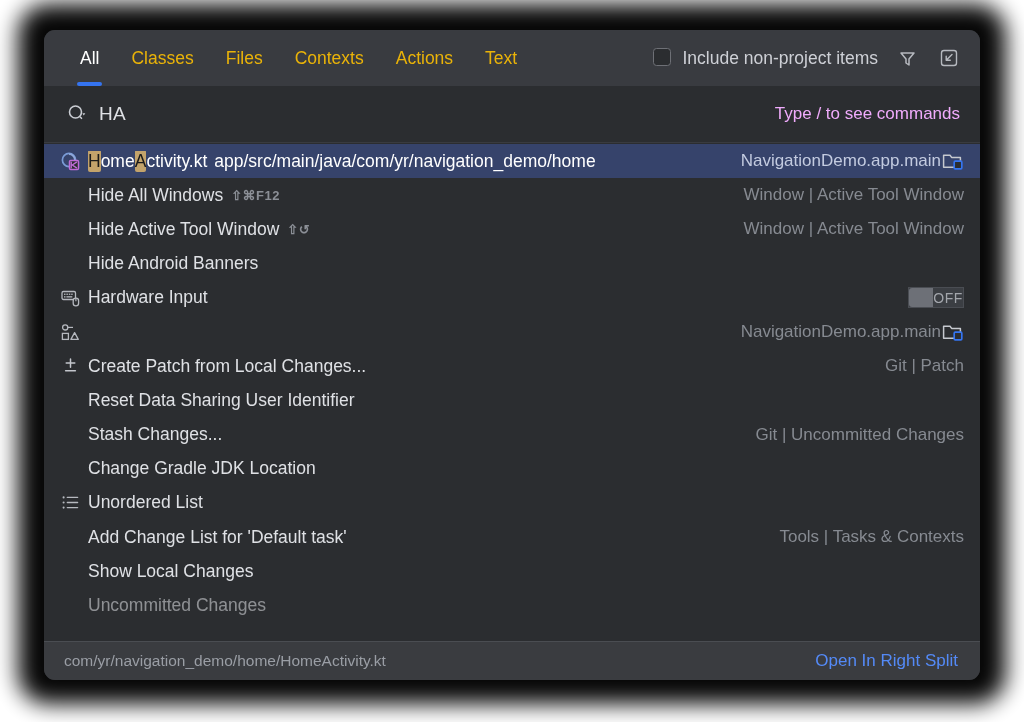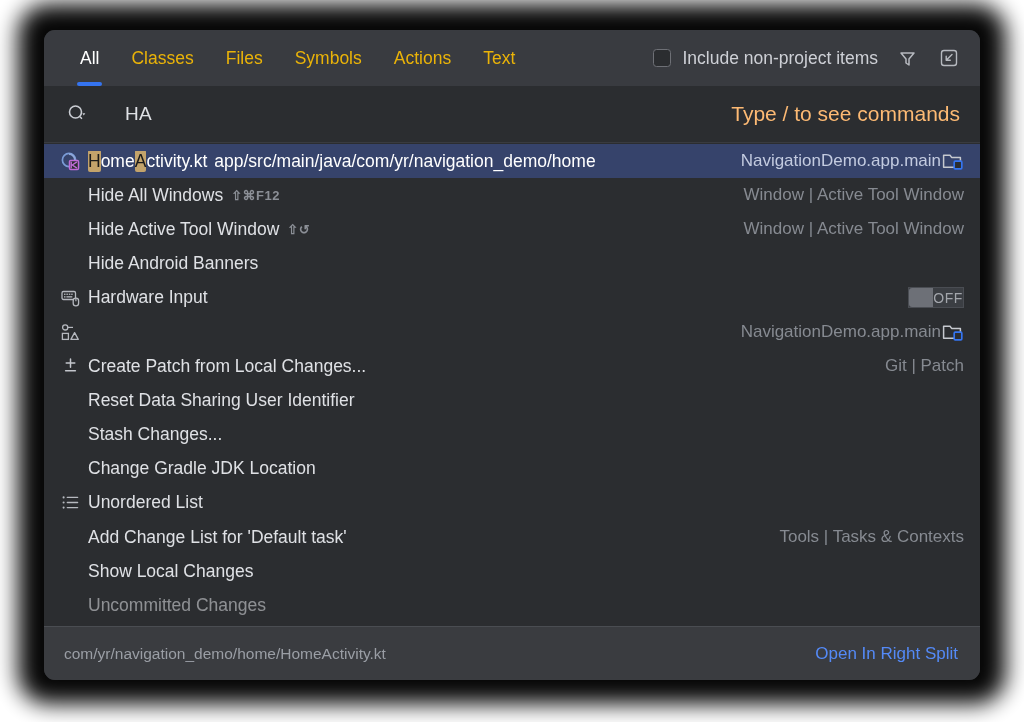--- a/index.html
+++ b/index.html
@@ -84,21 +84,20 @@
 
   .tabbar-right {
     margin-left: auto;
     display: flex;
     align-items: center;
     padding-right: 18px;
     gap: 16px;
   }
   .chk-wrap {
     display: flex;
-    align-items: center;
     gap: 11px;
     cursor: default;
     margin-left: 30px;
   }
   .chkbox {
     width: 18px;
     height: 18px;
     border: 1.6px solid #6e7076;
     border-radius: 3.5px;
     background: #2b2d30;
@@ -120,32 +119,31 @@
   
   .searchrow {
     height: 57px;
     background: #2b2d30;
     display: flex;
     align-items: center;
     flex: 0 0 auto;
     padding: 0 20px 0 22px;
     box-sizing: border-box;
     border-bottom: 1px solid #393b40;
-    gap: 26px;
   }
   .search-ico { width: 22px; height: 22px; flex: 0 0 auto; margin-right: 11px; }
   .search-text {
     font-size: 19px;
     color: #dfe1e5;
     letter-spacing: 0.3px;
   }
   .search-hint {
     margin-left: auto;
-    font-size: 21px;
-    color: #fdba74;
+    font-size: 17px;
+    color: #f0abfc;
   }
 
   
   .list {
     flex: 1 1 auto;
     overflow: hidden;
     background: #2b2d30;
     position: relative;
     padding-top: 1px;
   }
@@ -226,21 +224,21 @@
   .toggle .tlabel {
     flex: 1;
     text-align: center;
     font-size: 14px;
     color: #a3a6ac;
     letter-spacing: 0.5px;
   }
 
   
   .footer {
-    height: 54px;
+    height: 39px;
     flex: 0 0 auto;
     background: #3a3c40;
     border-top: 1px solid #4a4d52;
     display: flex;
     align-items: center;
     padding: 0 22px 0 20px;
     box-sizing: border-box;
   }
   .footer-path {
     font-size: 15.5px;
@@ -261,21 +259,21 @@
 <div id="stage">
   <div class="backdrop"></div>
 
   <div class="popup">
 
     <div class="tabbar">
       <div id="tabs-host" style="display:flex;align-items:flex-end;">
           <div class="tab active">All</div>
           <div class="tab">Classes</div>
           <div class="tab">Files</div>
-          <div class="tab">Symbols</div>
+          <div class="tab">Contexts</div>
           <div class="tab">Actions</div>
           <div class="tab">Text</div>
         </div>
 
       <div class="tabbar-right">
         <div class="chk-wrap">
           <div class="chkbox"></div>
           <span class="chk-label">Include non-project items</span>
         </div>
 
@@ -436,20 +434,23 @@
             <span class="row-title">Reset Data Sharing User Identifier</span>
           </div>
         </div>
         <div class="row">
           <div class="row-ico">
             <span style="display: flex;"></span>
           </div>
           <div class="row-main">
             <span class="row-title">Stash Changes...</span>
           </div>
+          <div class="row-right">
+            <span>Git | Uncommitted Changes</span>
+          </div>
         </div>
         <div class="row">
           <div class="row-ico">
             <span style="display: flex;"></span>
           </div>
           <div class="row-main">
             <span class="row-title">Change Gradle JDK Location</span>
           </div>
         </div>
         <div class="row">

